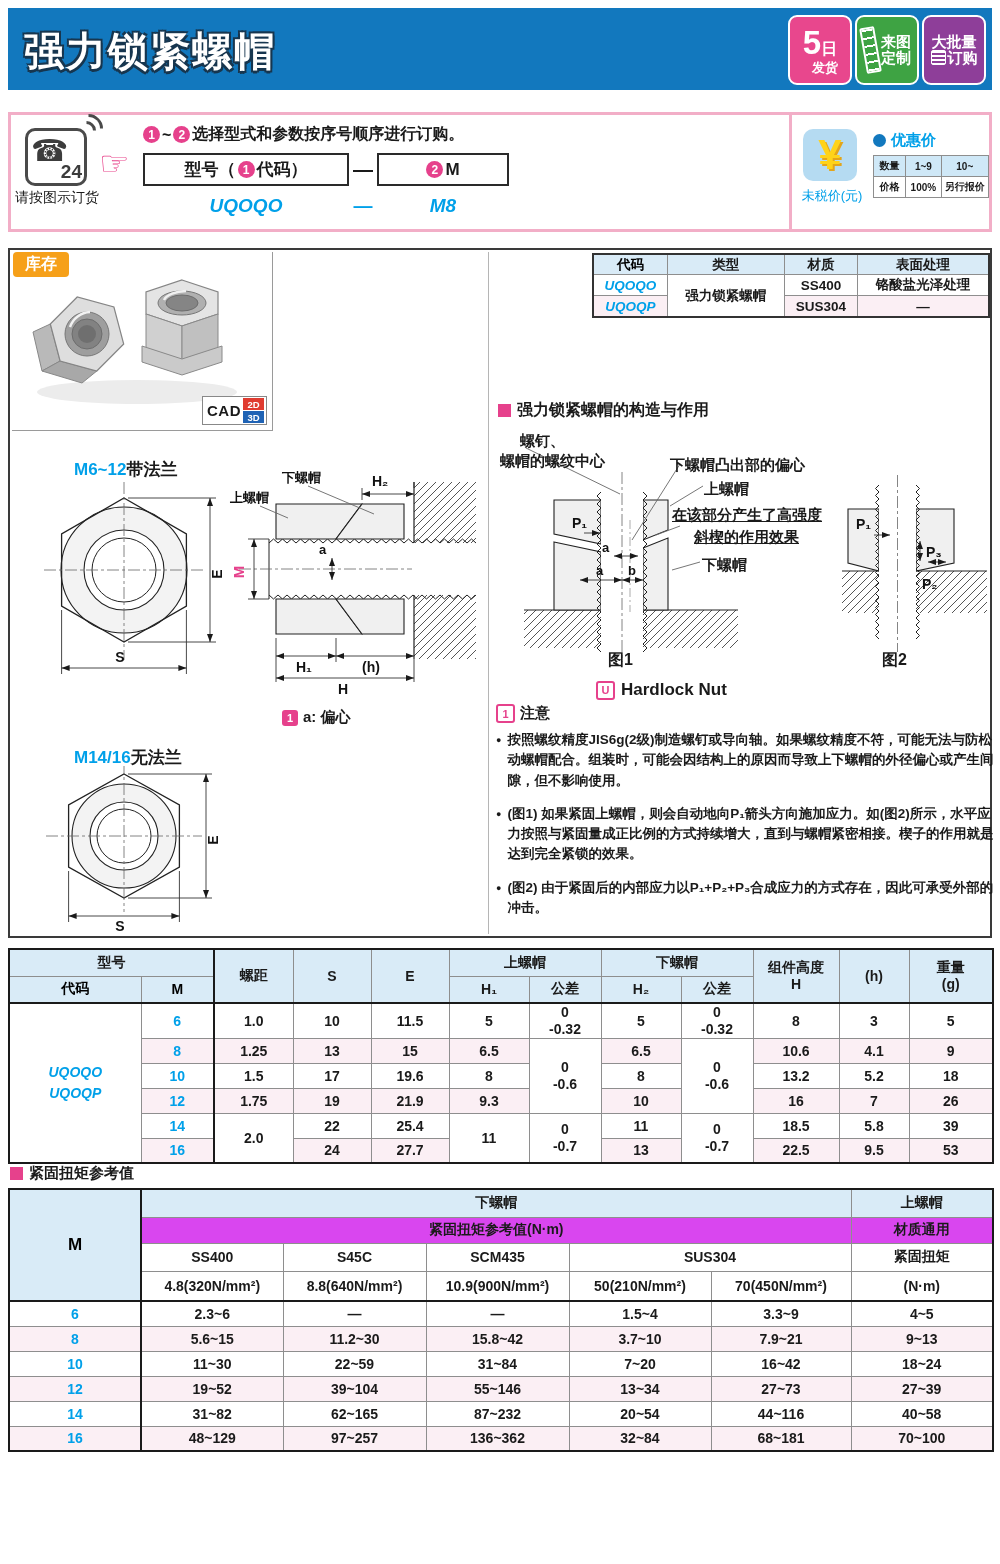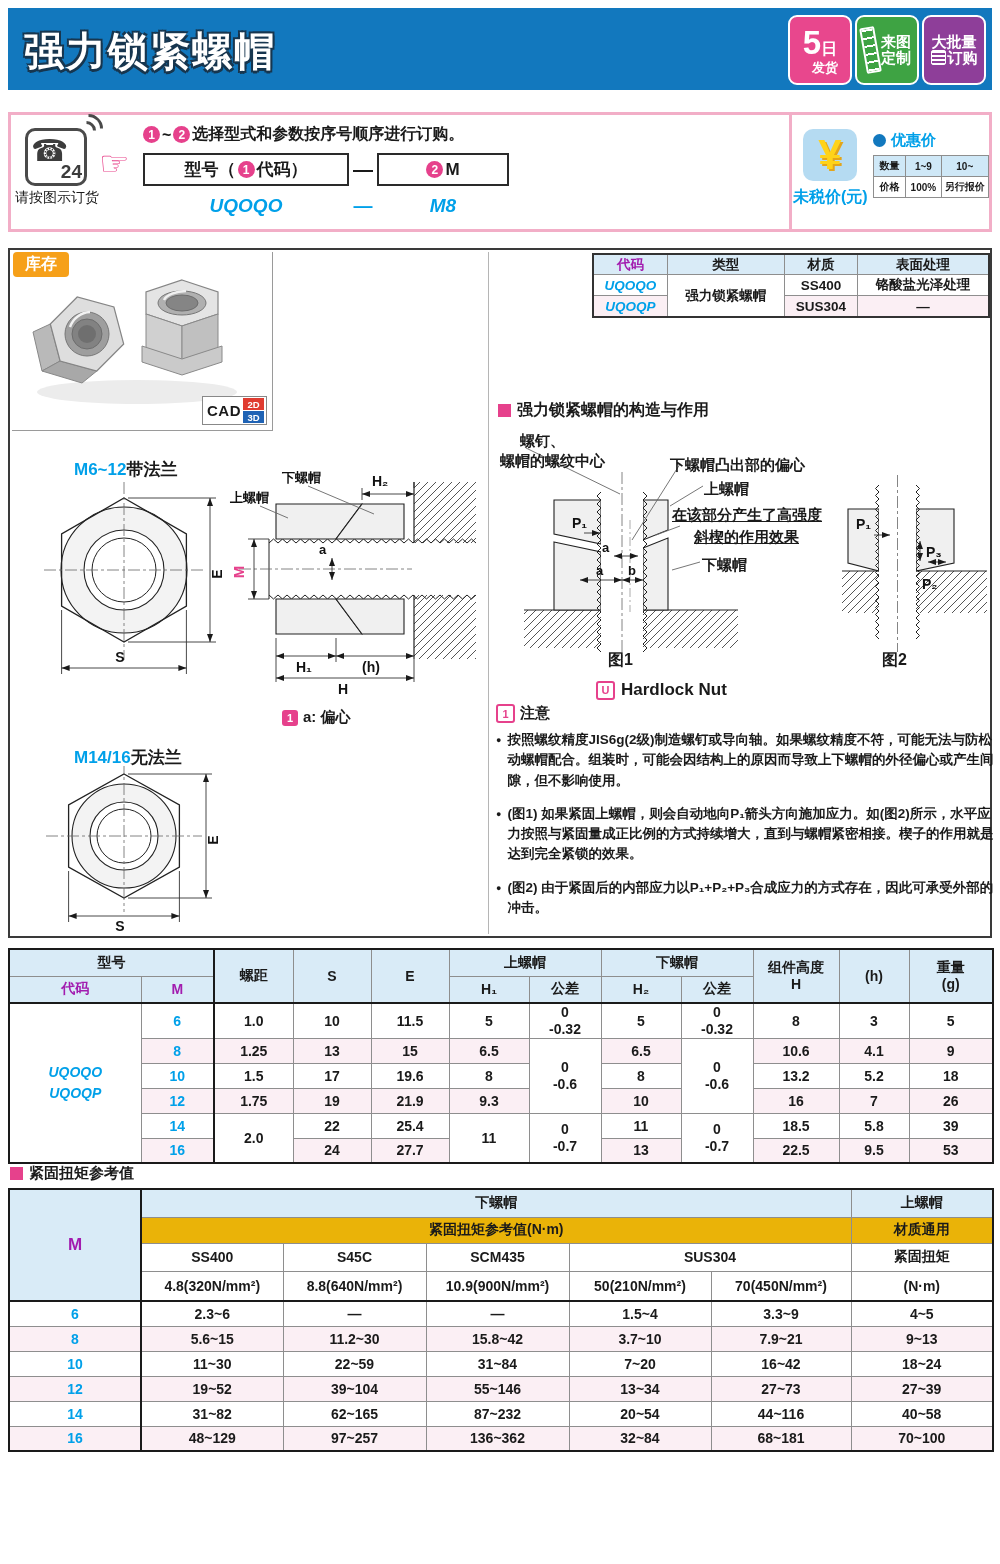--- a/index.html
+++ b/index.html
@@ -44,21 +44,21 @@
         font-size:17px;font-weight:700;box-sizing:border-box;}
   .obox1{width:206px;} .obox2{width:132px;}
   .odash{width:28px;text-align:center;font-size:20px;font-weight:700;}
   .exrow{position:absolute;left:132px;top:80px;display:flex;align-items:center;color:#00a0e9;
          font-weight:700;font-style:italic;font-size:19px;}
   .exc{width:206px;text-align:center;} .exd{width:28px;text-align:center;font-style:normal;} .exp{width:132px;text-align:center;}
 
   .yenicon{position:absolute;left:792px;top:14px;width:54px;height:52px;background:#b5dbf2;border-radius:10px;
      display:flex;align-items:center;justify-content:center;}
   .yen{font-size:42px;font-weight:700;color:#ffd319;text-shadow:2px 2px 0 #e3a51a;}
-  .untaxed{position:absolute;left:782px;top:72px;width:78px;font-size:16px;font-weight:700;color:#00a0e9;}
+  .untaxed{position:absolute;left:782px;top:72px;width:78px;text-align:center;font-size:13px;font-weight:400;color:#00a0e9;}
   .phead{position:absolute;left:862px;top:16px;display:flex;align-items:center;gap:5px;font-size:15px;font-weight:700;color:#00a0e9;}
   .pdot{display:inline-block;width:13px;height:13px;border-radius:50%;background:#1278be;}
   .ptabwrap{position:absolute;left:862px;top:40px;}
   .ptab{border-collapse:collapse;table-layout:fixed;}
   .ptab td{border:1px solid #8e8e8e;height:20px;text-align:center;font-size:10px;font-weight:700;padding:0 1px;}
   .ptab tr.ph td{background:#cfe8f7;}
 
   
   .mainbox{position:absolute;left:8px;top:248px;width:984px;height:690px;border:2px solid #3a3a3a;box-sizing:border-box;}
   .stock{position:absolute;left:3px;top:2px;background:#f6a019;color:#fff;font-weight:700;font-size:16px;
@@ -100,22 +100,22 @@
   .dimt{font-size:14px;font-weight:700;}
   .dimts{font-size:13px;font-weight:700;}
   .mgf{fill:#e6418c;font-size:15px;font-weight:700;}
 
   
   .dtabwrap{position:absolute;left:8px;top:948px;}
   .ttabwrap{position:absolute;left:8px;top:1188px;}
   .dtab{border-collapse:collapse;table-layout:fixed;border:2px solid #1a1a1a;}
   .dtab td{border:1px solid #8e8e8e;text-align:center;vertical-align:middle;padding:0;font-weight:700;font-size:14px;}
   .dtab .hb{background:#d9ebf7;}
-  .dtab .hb2{background:#eab308;}
-  .mg{color:#a21caf;}
+  .dtab .hb2{background:#d946ef;}
+  .mg{color:#000000;}
   .mval{color:#00a0e9;}
   .codecell{color:#00a0e9;font-style:italic;white-space:pre-line;font-size:15px;line-height:1.5;background:#fff;}
   .tol{font-size:10.5px;font-weight:400;line-height:1.2;white-space:pre-line;background:#fff;}
   .pre{white-space:pre-line;font-size:13.5px;line-height:1.25;}
   .pr td{background:#fbeff4;}
   .pr td.wbg,.dtab td.wbg{background:#fff;}
   .thickR{border-right:2px solid #1a1a1a !important;}
   .hdrB{border-bottom:2px solid #1a1a1a !important;}
   .h27{height:27px;} .h25{height:25px;} .h28{height:28px;} .h26{height:26px;} .h30{height:30px;}
   .ttitle{position:absolute;left:10px;top:1164px;display:flex;align-items:center;font-size:15px;font-weight:700;}

